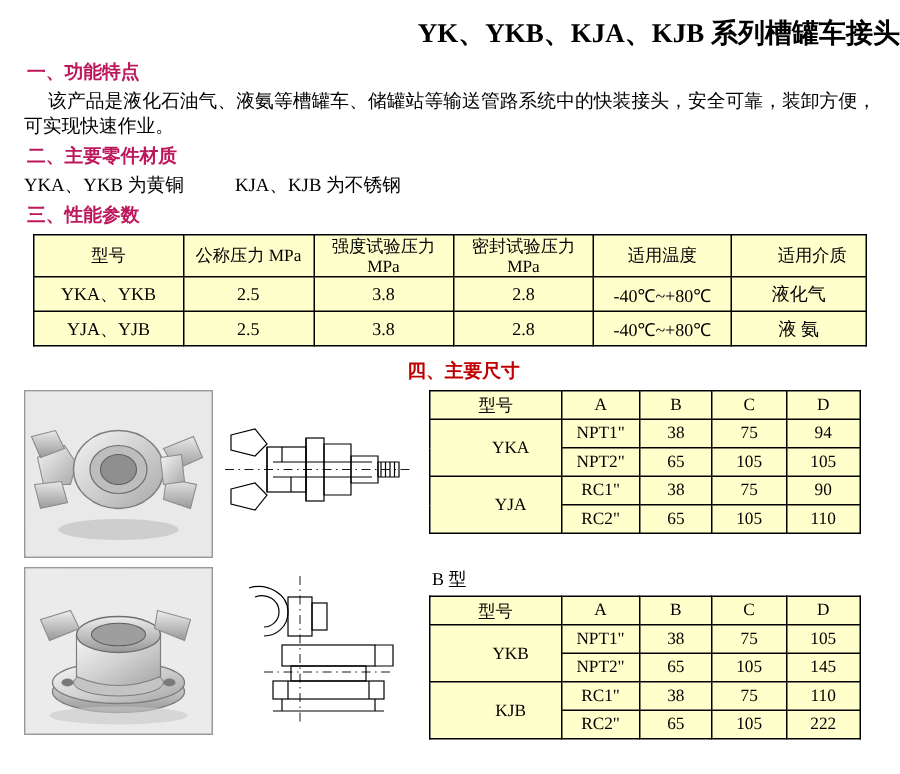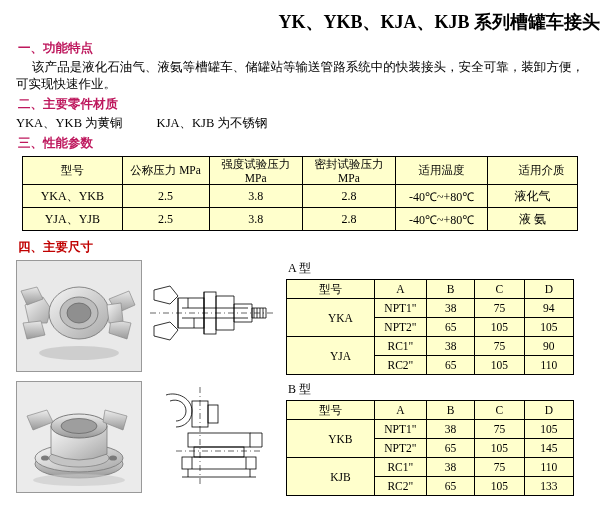--- a/index.html
+++ b/index.html
@@ -83,20 +83,21 @@
   table.perf .col-c { width: 104px; }
   table.perf .col-d { width: 92px; }
   table.perf .col-e { width: 80px; padding-left: 20px; }
 
   
   .dims-head {
     color: #c00000;
     font-weight: bold;
     font-size: 12.5px;
     margin: 8px 0 4px 18px;
+    text-align: center;
   }
   .figure-area {
     position: relative;
     margin-left: 16px;
     width: 570px;
   }
   .row-block {
     display: flex;
     align-items: flex-start;
     margin-bottom: 6px;
@@ -263,21 +264,20 @@
 
             <path d="M2,53 L128,53" stroke-dasharray="6,3,1,3" stroke-width="0.6"></path>
 
             <path d="M30,38 L30,68 M56,32 L56,74"></path>
             <path d="M40,38 L40,48 M46,58 L46,68"></path>
           </g>
         </svg>
       </div>
 
       <div class="type-col">
-        <div class="type-label">A 型</div>
         <table class="dim">
           <thead>
             <tr>
               <th>型号</th>
               <th>A</th>
               <th>B</th>
               <th>C</th>
               <th>D</th>
             </tr>
           </thead>
@@ -404,21 +404,21 @@
               <td class="model" rowspan="2">KJB</td>
               <td class="val sizecell">RC1"</td>
               <td class="val">38</td>
               <td class="val">75</td>
               <td class="val">110</td>
             </tr>
             <tr>
               <td class="val sizecell">RC2"</td>
               <td class="val">65</td>
               <td class="val">105</td>
-              <td class="val">133</td>
+              <td class="val">222</td>
             </tr>
           </tbody>
         </table>
       </div>
     </div>
 
   </div>
 </div>
 
 </body></html>

